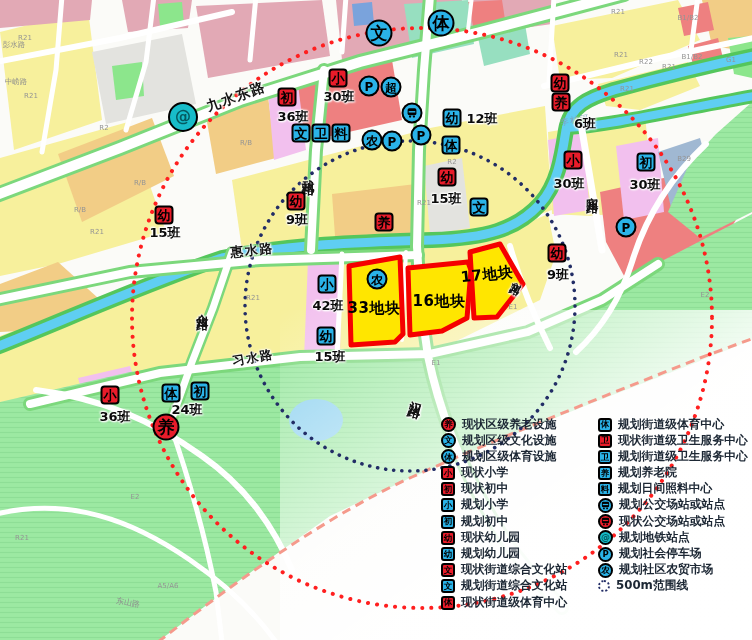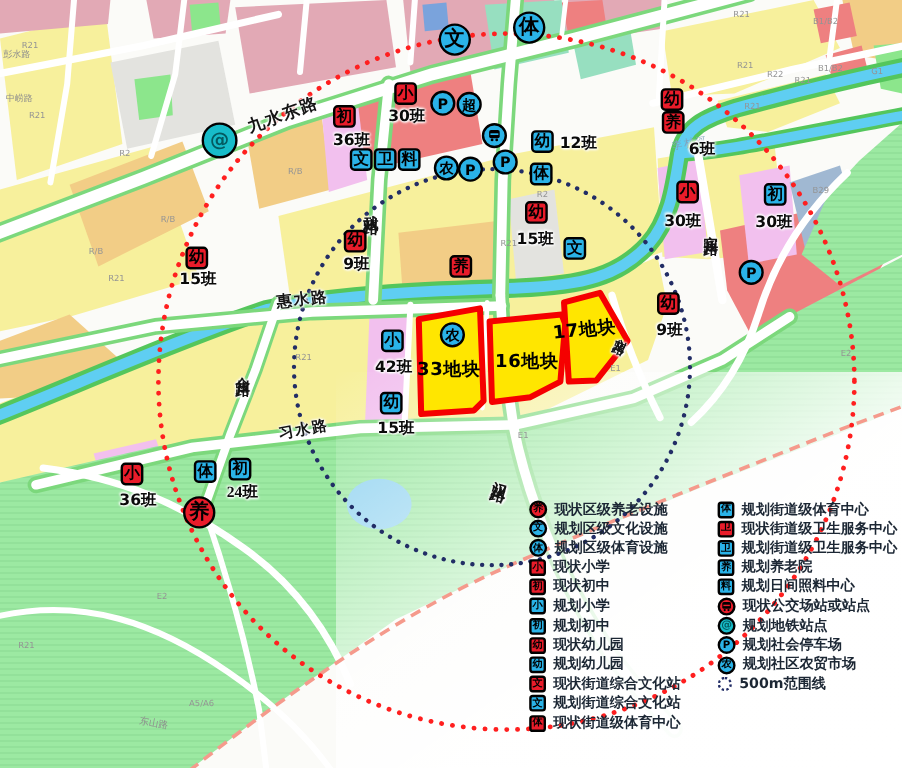--- a/index.html
+++ b/index.html
@@ -284,21 +284,21 @@
       <div class="klbl" style="left: 558px; top: 275px;">9班</div>
       <div class="mk ci blue" style="left: 377px; top: 279px;">农</div>
       <div class="mk sq blue" style="left: 327px; top: 284px;">小</div>
       <div class="klbl" style="left: 328px; top: 306px; text-align: center;">42班</div>
       <div class="mk sq blue" style="left: 326px; top: 336px;">幼</div>
       <div class="klbl" style="left: 330px; top: 357px;">15班</div>
       <div class="mk sq red" style="left: 110px; top: 395px;">小</div>
       <div class="klbl" style="left: 115px; top: 417px;">36班</div>
       <div class="mk sq blue" style="left: 171px; top: 393px;">体</div>
       <div class="mk sq blue" style="left: 200px; top: 391px;">初</div>
-      <div class="klbl" style="left: 202px; top: 410px; font-family: Liberation Serif, serif;">24班</div>
+      <div class="klbl" style="left: 187px; top: 410px;">24班</div>
       <div class="mk ci red big" style="left: 166px; top: 427px;">养</div>
     </div>
 
   <div id="legend">
     <div class="lg-cols">
       <div class="lg-col left" id="lg-left">
           <div class="lg-row">
             <span class="lg-ic ci red">养</span>
             <span class="lg-lab">现状区级养老设施</span>
           </div>
@@ -360,20 +360,31 @@
             <span class="lg-ic sq blue">卫</span>
             <span class="lg-lab">规划街道级卫生服务中心</span>
           </div>
           <div class="lg-row">
             <span class="lg-ic sq blue">养</span>
             <span class="lg-lab">规划养老院</span>
           </div>
           <div class="lg-row">
             <span class="lg-ic sq blue">料</span>
             <span class="lg-lab">规划日间照料中心</span>
+          </div>
+          <div class="lg-row">
+            <span class="lg-ic ci blue">
+              <svg width="9" height="9" viewBox="0 0 20 20">
+                <rect x="2" y="1.5" width="16" height="12.5" rx="3" fill="#000"></rect>
+                <rect x="4" y="6.5" width="12" height="2.6" fill="#2ab3e8"></rect>
+                <circle cx="6.5" cy="16.5" r="2.1" fill="#000"></circle>
+                <circle cx="13.5" cy="16.5" r="2.1" fill="#000"></circle>
+              </svg>
+            </span>
+            <span class="lg-lab">规划公交场站或站点</span>
           </div>
           <div class="lg-row">
             <span class="lg-ic ci red">
               <svg width="9" height="9" viewBox="0 0 20 20">
                 <rect x="2" y="1.5" width="16" height="12.5" rx="3" fill="#000"></rect>
                 <rect x="4" y="6.5" width="12" height="2.6" fill="#e91c2a"></rect>
                 <circle cx="6.5" cy="16.5" r="2.1" fill="#000"></circle>
                 <circle cx="13.5" cy="16.5" r="2.1" fill="#000"></circle>
               </svg>
             </span>

